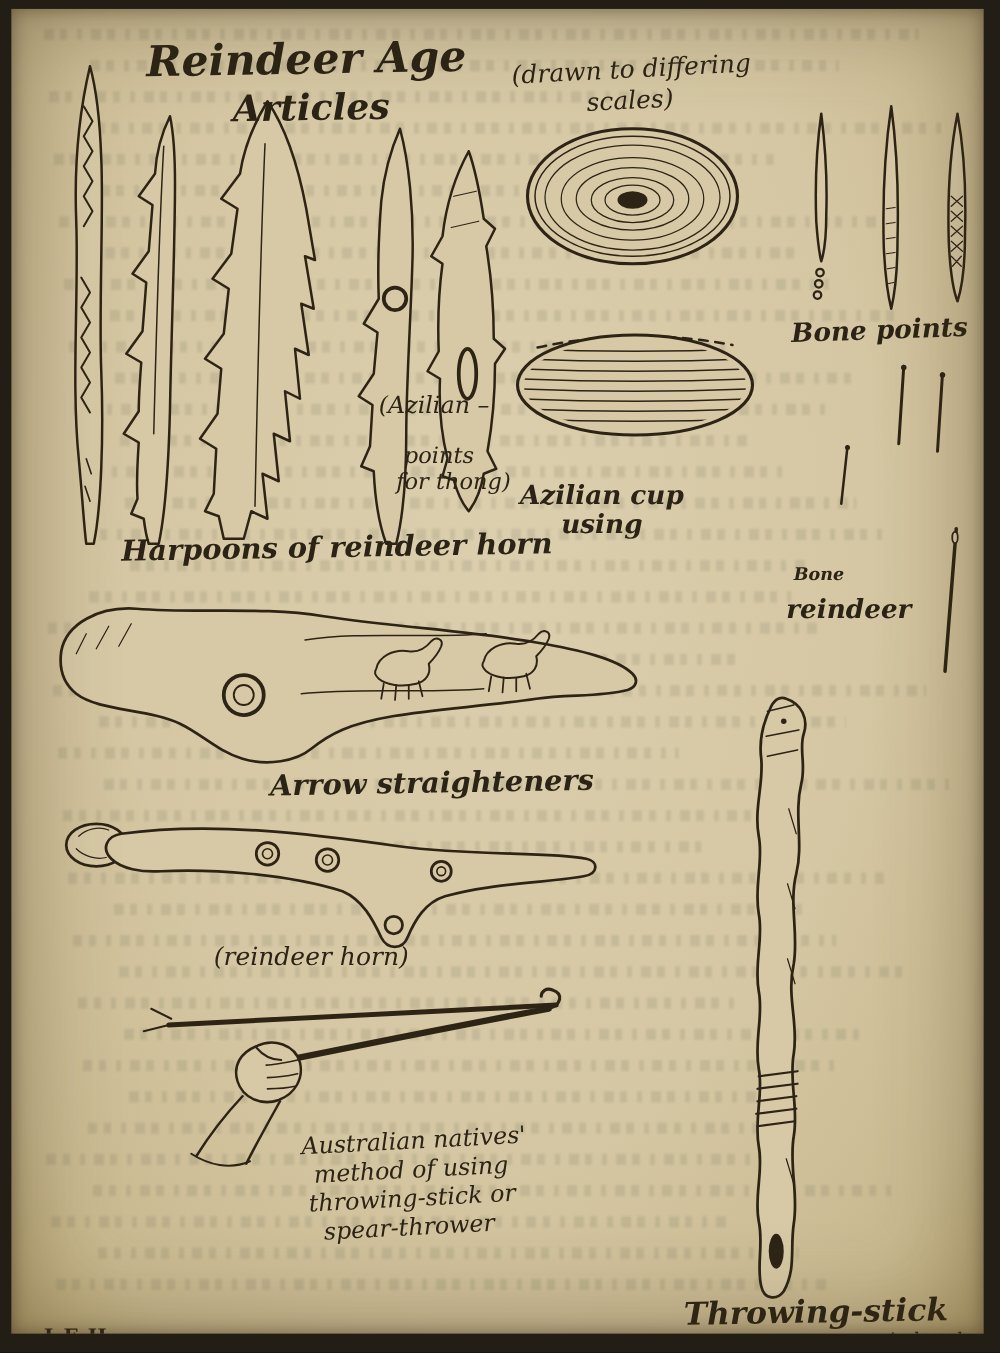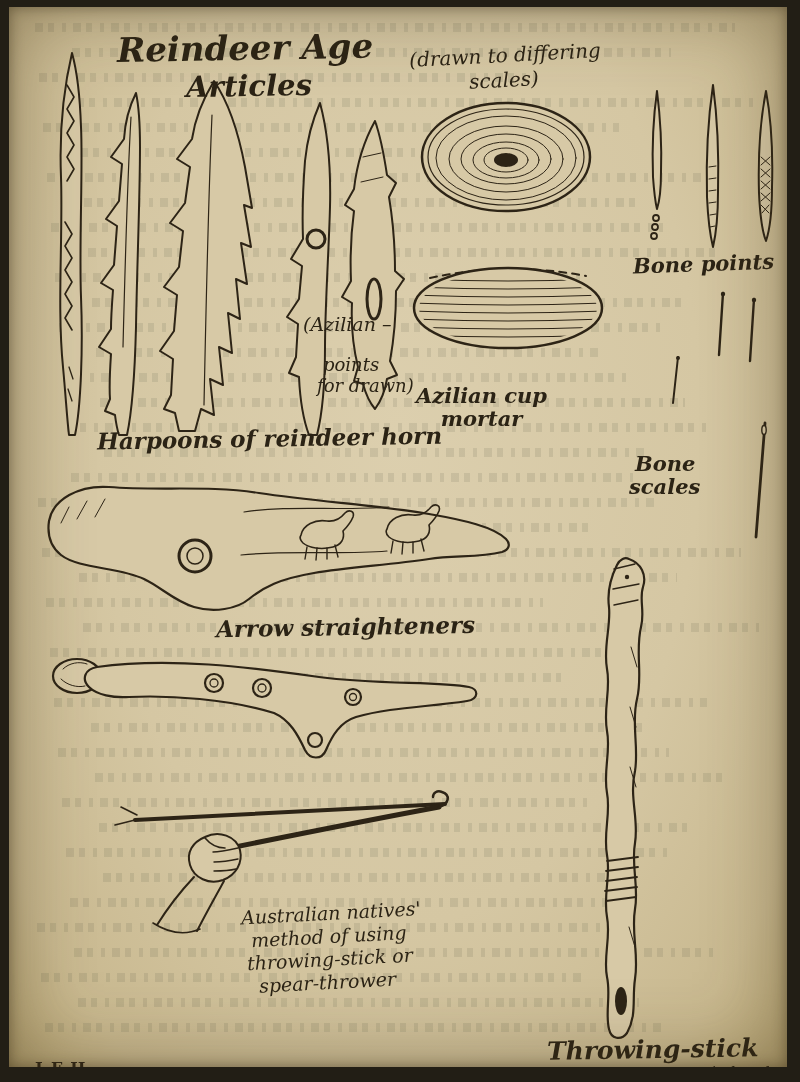--- a/index.html
+++ b/index.html
@@ -217,34 +217,35 @@
   </svg>
 
   <div class="lbl b ctr" style="left:108px;top:24px;width:240px;font-size:34px;transform:rotate(-1deg);">Reindeer Age</div>
   <div class="lbl b ctr" style="left:150px;top:64px;width:180px;font-size:29px;transform:rotate(-1deg);">Articles</div>
 
   <div class="lbl ctr" style="left:396px;top:38px;width:200px;font-size:20px;transform:rotate(-3deg);">(drawn to differing</div>
   <div class="lbl ctr" style="left:430px;top:63px;width:130px;font-size:20px;transform:rotate(-3deg);">scales)</div>
 
   <div class="lbl" style="left:294px;top:308px;width:120px;font-size:19px;">(Azilian –</div>
   <div class="lbl" style="left:314px;top:349px;width:90px;font-size:18px;">points</div>
-  <div class="lbl" style="left:308px;top:370px;width:100px;font-size:18px;">for drawn)</div>
+  <div class="lbl" style="left:308px;top:370px;width:100px;font-size:18px;">for thong)</div>
 
   <div class="lbl b" style="left:88px;top:420px;width:300px;font-size:23px;transform:rotate(-1deg);">Harpoons of reindeer horn</div>
 
   <div class="lbl b" style="left:624px;top:246px;width:150px;font-size:21px;transform:rotate(-2deg);">Bone points</div>
 
   <div class="lbl b ctr" style="left:400px;top:378px;width:145px;font-size:21px;">Azilian cup</div>
-  <div class="lbl b ctr" style="left:400px;top:401px;width:145px;font-size:21px;">mortar</div>
-
-  <div class="lbl b" style="left:626px;top:446px;width:90px;font-size:21px;">Bone</div>
-  <div class="lbl b" style="left:620px;top:469px;width:110px;font-size:21px;">scales</div>
+  <div class="lbl b ctr" style="left:400px;top:401px;width:145px;font-size:21px;">using</div>
+
+  <div class="lbl b" style="left:626px;top:446px;width:90px;font-size:14px;">Bone</div>
+  <div class="lbl b" style="left:620px;top:469px;width:110px;font-size:21px;">reindeer</div>
 
   <div class="lbl b" style="left:207px;top:608px;width:270px;font-size:23px;transform:rotate(-1deg);">Arrow straighteners</div>
 
+  <div class="lbl" style="left:162px;top:748px;width:190px;font-size:20px;">(reindeer horn)</div>
 
   <div class="lbl" style="left:232px;top:896px;width:210px;font-size:19px;transform:rotate(-3deg);">Australian natives'</div>
   <div class="lbl" style="left:242px;top:919px;width:200px;font-size:19px;transform:rotate(-3deg);">method of using</div>
   <div class="lbl" style="left:238px;top:942px;width:200px;font-size:19px;transform:rotate(-3deg);">throwing-stick or</div>
   <div class="lbl" style="left:250px;top:965px;width:180px;font-size:19px;transform:rotate(-3deg);">spear-thrower</div>
 
   <div class="lbl b" style="left:538px;top:1030px;width:210px;font-size:25px;transform:rotate(-1deg);">Throwing-stick</div>
   <div class="lbl" style="left:686px;top:1058px;width:110px;font-size:15px;">reindeer horn</div>
 
   <div class="lbl sig" style="left:26px;top:1054px;width:90px;font-size:16px;">J.F.H.</div>

